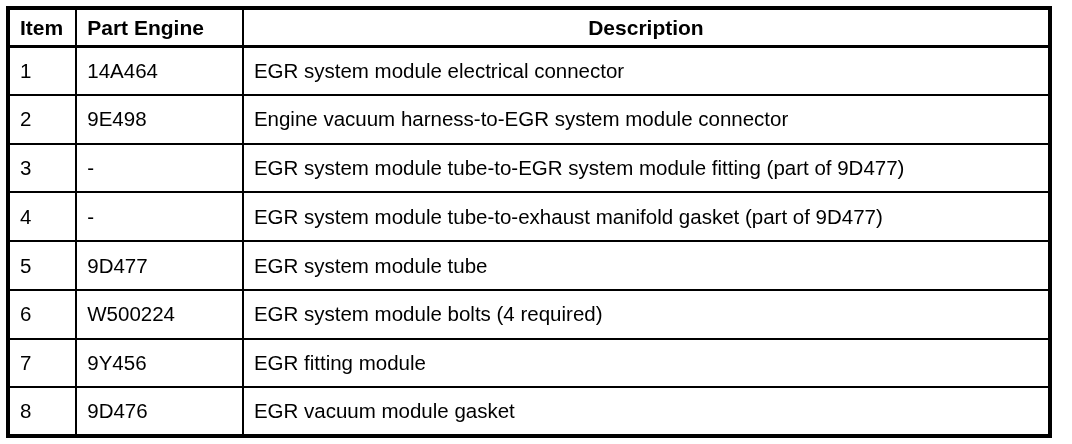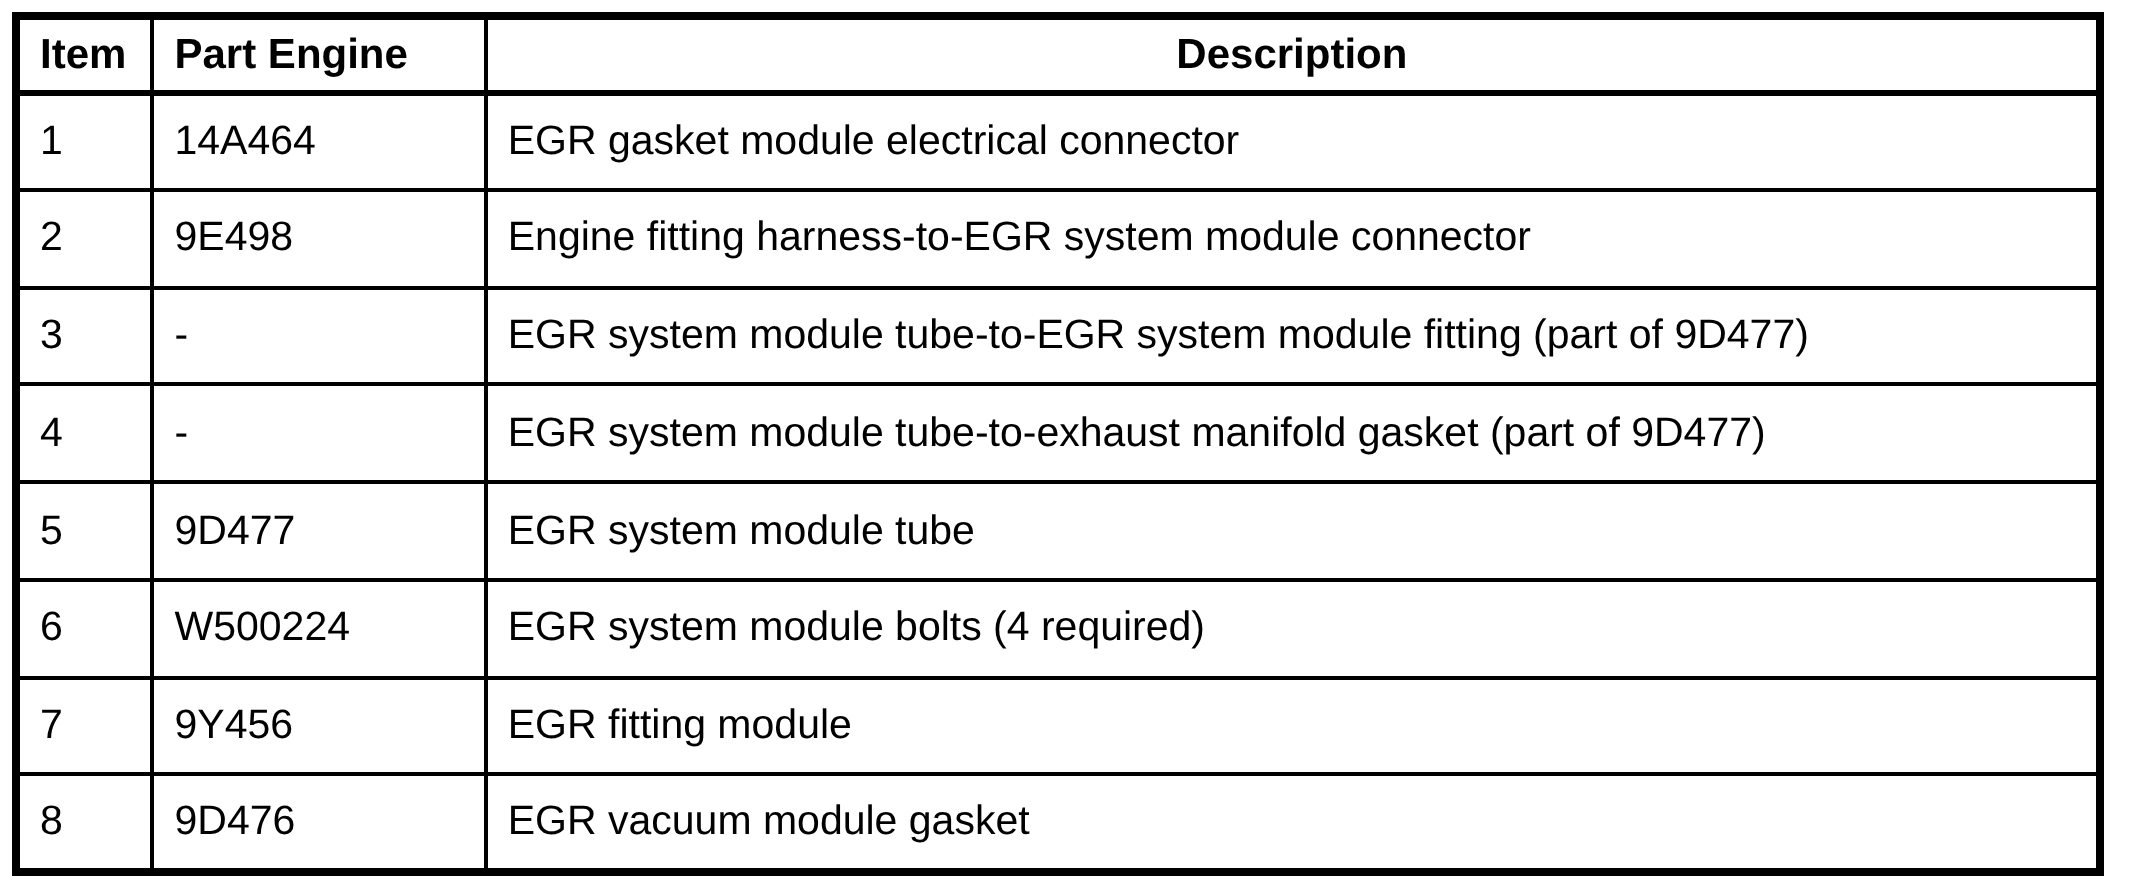--- a/index.html
+++ b/index.html
@@ -112,26 +112,26 @@
         <th class="th-item">Item</th>
         <th class="th-part">Part Engine</th>
         <th class="th-desc">Description</th>
       </tr>
     </thead>
 
     <tbody>
       <tr>
         <td class="cell-item">1</td>
         <td class="cell-part">14A464</td>
-        <td class="cell-desc">EGR gasket module electrical connector</td>
+        <td class="cell-desc">EGR system module electrical connector</td>
       </tr>
       <tr>
         <td class="cell-item">2</td>
         <td class="cell-part">9E498</td>
-        <td class="cell-desc">Engine fitting harness-to-EGR system module connector</td>
+        <td class="cell-desc">Engine vacuum harness-to-EGR system module connector</td>
       </tr>
       <tr>
         <td class="cell-item">3</td>
         <td class="cell-part">-</td>
         <td class="cell-desc">EGR system module tube-to-EGR system module fitting (part of 9D477)</td>
       </tr>
       <tr>
         <td class="cell-item">4</td>
         <td class="cell-part">-</td>
         <td class="cell-desc">EGR system module tube-to-exhaust manifold gasket (part of 9D477)</td>

